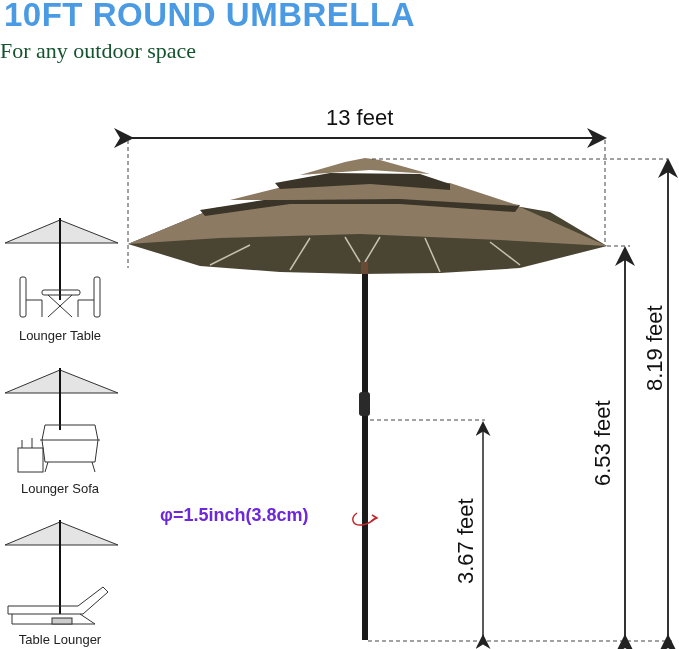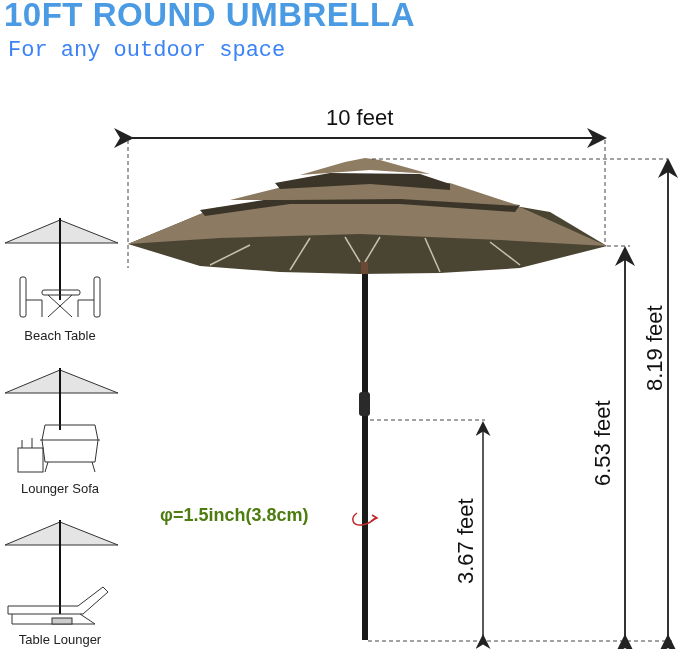--- a/index.html
+++ b/index.html
@@ -1,22 +1,22 @@
 <!DOCTYPE html>
 <html><head>
 <meta charset="utf-8">
 <style>
   html,body{margin:0;padding:0;background:#fff;}
   body{width:679px;height:649px;position:relative;overflow:hidden;font-family:"Liberation Sans",sans-serif;}
   .title{position:absolute;left:4px;top:-4px;font-size:33px;font-weight:bold;color:#4a9be3;letter-spacing:0.5px;font-family:"Liberation Sans",sans-serif;}
-  .subtitle{position:absolute;left:8px;top:38px;font-size:22px;color:#3b82f6;font-family:Liberation Mono, monospace;}
+  .subtitle{position:absolute;left:0;top:38px;font-size:22px;color:#14532d;font-family:Liberation Serif, serif;}
   .dim{position:absolute;font-size:22px;color:#111;font-family:"Liberation Sans",sans-serif;white-space:nowrap;}
   .vert{transform:rotate(-90deg);transform-origin:left top;}
   .cap{position:absolute;font-size:13px;color:#222;font-family:"Liberation Sans",sans-serif;text-align:center;width:120px;}
-  .diam{position:absolute;left:160px;top:505px;font-size:18px;font-weight:bold;color:#4d7c0f;font-family:"Liberation Sans",sans-serif;}
+  .diam{position:absolute;left:160px;top:505px;font-size:18px;font-weight:bold;color:#6d28d9;font-family:"Liberation Sans",sans-serif;}
   svg{position:absolute;left:0;top:0;}
 </style>
 </head>
 <body>
 
 <div class="title">10FT ROUND UMBRELLA</div>
 <div class="subtitle">For any outdoor space</div>
 
 <svg width="679" height="649">
   <defs>
@@ -84,21 +84,21 @@
   </g>
   <g stroke="#333" fill="none" stroke-width="1">
     <path d="M5,545 L60,522 L118,545 Z" fill="#e4e4e4"></path>
     <line x1="60" y1="520" x2="60" y2="614" stroke="#111" stroke-width="2"></line>
     <path d="M8,606 L78,606 L103,587 L108,592 L83,614 L8,614 Z"></path>
     <path d="M12,614 L12,624 L95,624 L80,614"></path>
     <rect x="52" y="618" width="20" height="6" fill="#ccc"></rect>
   </g>
 </svg>
 
-<div class="dim" style="left:326px;top:105px;">10 feet</div>
+<div class="dim" style="left:326px;top:105px;">13 feet</div>
 <div class="dim vert" style="left:642px;top:391px;">8.19 feet</div>
 <div class="dim vert" style="left:590px;top:486px;">6.53 feet</div>
 <div class="dim vert" style="left:453px;top:584px;">3.67 feet</div>
 <div class="diam">φ=1.5inch(3.8cm)</div>
 
-<div class="cap" style="left:0;top:328px;">Beach Table</div>
+<div class="cap" style="left:0;top:328px;">Lounger Table</div>
 <div class="cap" style="left:0;top:481px;">Lounger Sofa</div>
 <div class="cap" style="left:0;top:632px;">Table Lounger</div>
 
 </body></html>

